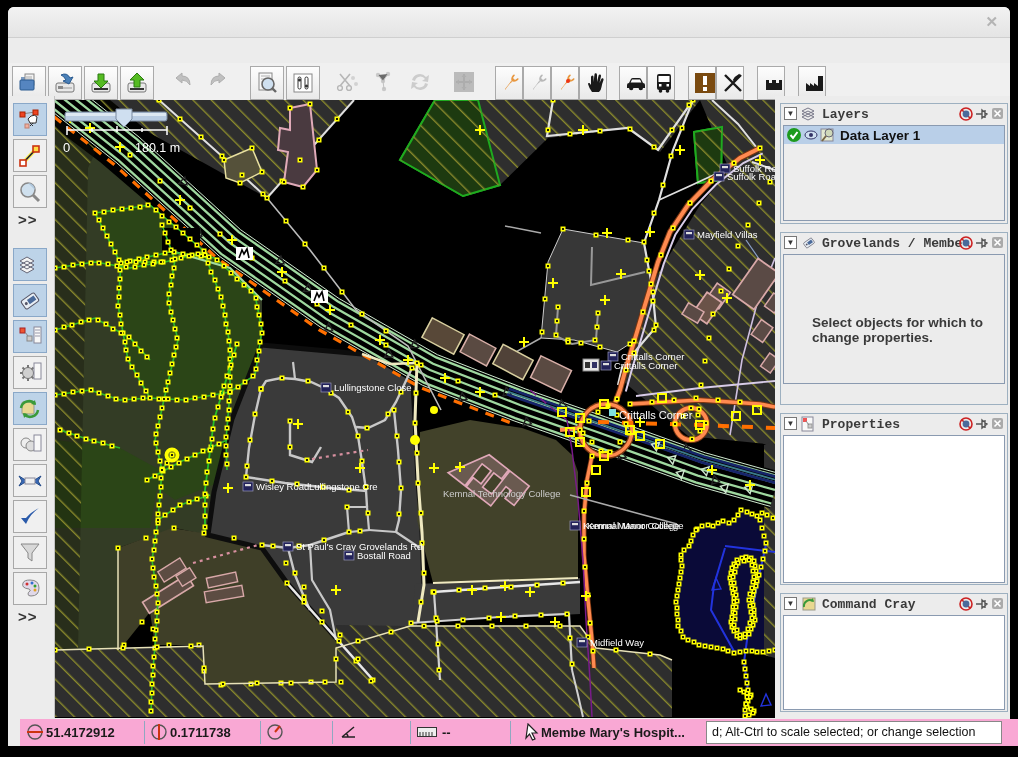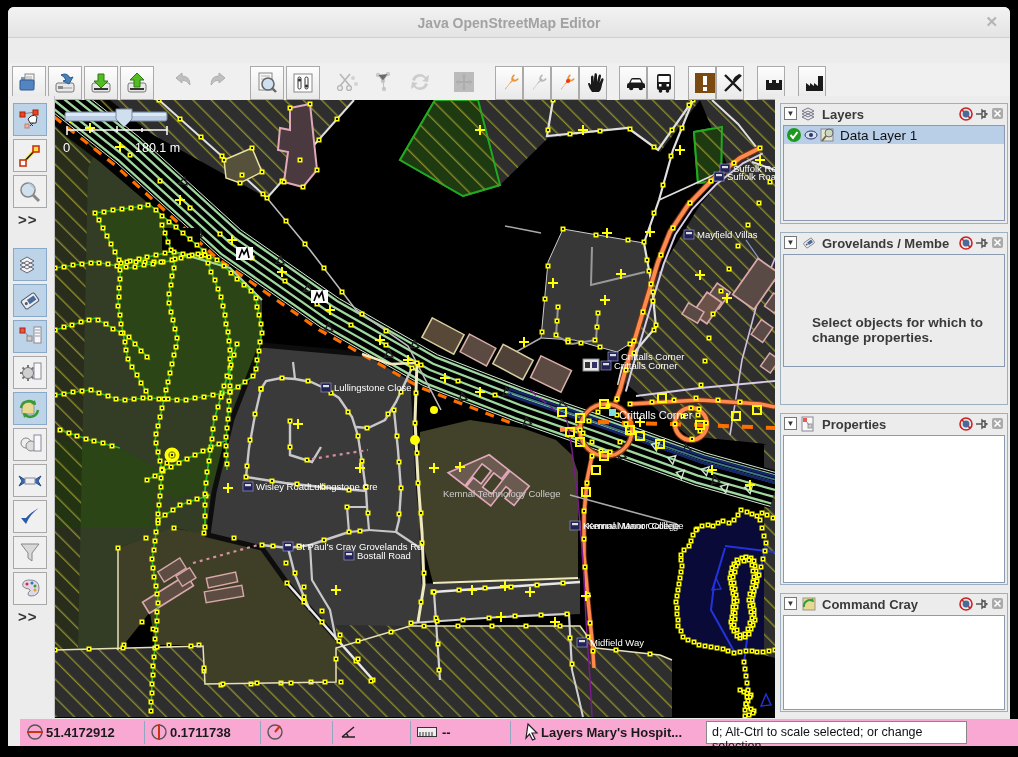--- a/index.html
+++ b/index.html
@@ -15,32 +15,31 @@
 .tbtn.dis { border:none; background:none; opacity:.55; }
 #left { position:absolute; left:0; top:89px; width:47px; height:622px; background:#ececec; border-right:1px solid #c4c4c4; }
 .lbtn { position:absolute; left:5px; width:34px; height:33px; border:1px solid #a8a8a8; background:#f0f0f0; }
 .lbtn.on { background:#bdd3e8; border-color:#8aa8c8; }
 .lbtn svg { position:absolute; left:3px; top:3px; }
 .chev { position:absolute; left:10px; font-size:15px; font-weight:bold; color:#333; letter-spacing:1px; }
 #right { position:absolute; left:767px; top:89px; width:235px; height:622px; background:#ececec; }
 .panel { position:absolute; left:5px; width:228px; border:1px solid #9db0c0; background:#ececec; }
 .phead { position:relative; height:20px; }
 .phead .cb { position:absolute; left:3px; top:3px; width:13px; height:13px; border:1px solid #777; background:#fff; font-size:8px; text-align:center; line-height:12px; color:#333; }
-.phead .ttl { position:absolute; left:41px; top:3px; font-weight:bold; font-size:13px; color:#3a3a3a; }
+.phead .ttl { position:absolute; left:41px; top:3px; font-weight:bold; font-size:13px; color:#3a3a3a;font-family:Liberation Mono, monospace; }
 .phead .btns { position:absolute; right:3px; top:3px; }
 .pbody { position:absolute; left:2px; right:2px; border:1px solid #8a9ab0; background:#fff; }
 #status { position:absolute; left:12px; top:712px; width:1002px; height:27px; background:#f9a8d4; font-size:13px; color:#1a1a1a; }
 .sep { position:absolute; top:2px; height:23px; width:1px; background:#8fa8c0; }
 #status b { font-weight:bold; }
 .sic { position:absolute; top:4px; }
-#cmdline { position:absolute; left:686px; top:2px; width:261px; height:23px; background:#fff; border:1px solid #888; font-size:12.5px; padding:3px 0 0 5px; color:#111; }
+#cmdline { position:absolute; left:686px; top:2px; width:296px; height:23px; background:#fff; border:1px solid #888; font-size:12.5px; padding:3px 0 0 5px; color:#111; }
 </style></head><body>
 <div id="win">
  <div id="title">
-      <span>Java OpenStreetMap Editor</span>
       <span class="x">✕</span>
     </div>
  <div id="tb">
       <div class="tbtn" style="left:4px;width:34px">
         <svg width="24" height="24" viewBox="0 0 24 24">
           <path d="M4 6 h7 l2 2 v2 h-9 z" fill="#7a9ac0"></path>
           <rect x="8" y="3" width="9" height="11" fill="#f2f2f2" stroke="#888"></rect>
           <path d="M9 6h6M9 8h6" stroke="#aaa"></path>
           <rect x="3" y="9" width="14" height="10" rx="1" fill="#5585c0" stroke="#2a5a90"></rect>
         </svg>
@@ -1247,21 +1246,21 @@
             </svg>
 <svg width="14" height="12" viewBox="0 0 14 12" style="position:absolute;left:20px;top:3px">
               <ellipse cx="7" cy="6" rx="6" ry="4" fill="#cfe0f0" stroke="#336"></ellipse>
               <circle cx="7" cy="6" r="2" fill="#336"></circle>
             </svg>
 <svg width="16" height="16" viewBox="0 0 16 16" style="position:absolute;left:36px;top:1px">
               <rect x="1" y="2" width="12" height="12" fill="#e2e8cf" stroke="#889"></rect>
               <circle cx="9" cy="6" r="4" fill="#cfd8b8" stroke="#667"></circle>
               <path d="M6 9 l-4 5" stroke="#764" stroke-width="2"></path>
             </svg>
-<span style="position:absolute;left:56px;top:2px;font-weight:normal;font-size:13.5px;color:#111">Data Layer 1</span>
+<span style="position:absolute;left:56px;top:2px;font-weight:bold;font-size:13.5px;color:#111">Data Layer 1</span>
 </div>
         </div>
       </div>
       <div class="panel" style="top:136px;height:173px">
         <div class="phead">
           <div class="cb">▼</div>
           <svg width="16" height="16" viewBox="0 0 26 26" style="position:absolute;left:20px;top:2px">
             <g transform="rotate(-35 13 13)">
               <rect x="5" y="8" width="16" height="10" rx="2" fill="#e8eef4" stroke="#556"></rect>
               <circle cx="8.5" cy="13" r="1.5" fill="#556"></circle>
@@ -1271,21 +1270,21 @@
           <div class="ttl">Grovelands / Membe</div>
           <div class="btns"><svg width="45" height="14" viewBox="0 0 45 14">
               <circle cx="7" cy="7" r="6" fill="none" stroke="#cc2222" stroke-width="1.6"></circle>
               <path d="M2.8 2.8 l8.4 8.4" stroke="#cc2222" stroke-width="1.6"></path>
               <circle cx="7" cy="7" r="3.4" fill="#4a6a9a"></circle>
               <path d="M17 7 h6 M23 3 v8 M26 3 v8 M23 3 l5 4 -5 4z" stroke="#555" stroke-width="1.4" fill="none"></path>
               <rect x="33" y="1" width="11" height="11" rx="2" fill="#aaa"></rect>
               <path d="M35.5 3.5 l6 6 m0 -6 l-6 6" stroke="#fff" stroke-width="1.6"></path>
             </svg></div>
         </div>
-<div class="pbody" style="top:21px;height:113px;background:#ececec">
+<div class="pbody" style="top:21px;height:130px;background:#ececec">
 <div style="position:absolute;left:28px;top:60px;font-weight:bold;font-size:13.5px;color:#3a3a3a">Select objects for which to<br>change properties.</div>
 </div>
       </div>
       <div class="panel" style="top:317px;height:172px">
         <div class="phead">
           <div class="cb">▼</div>
           <svg width="16" height="16" viewBox="0 0 16 16" style="position:absolute;left:20px;top:2px">
             <rect x="1" y="1" width="11" height="14" fill="#f8f8f8" stroke="#889"></rect>
             <rect x="2" y="2" width="4" height="4" fill="#e55"></rect>
             <rect x="7" y="8" width="4" height="4" fill="#ccc" stroke="#999"></rect>
@@ -1348,15 +1347,15 @@
 <div class="sep" style="left:390px"></div>
 <svg class="sic" style="left:397px;top:8px" width="20" height="10" viewBox="0 0 20 10">
         <rect x="0.5" y="0.5" width="19" height="9" fill="#eee" stroke="#333"></rect>
         <path d="M3 9 v-4 M6 9 v-4 M9 9 v-4 M12 9 v-4 M15 9 v-4" stroke="#333"></path>
       </svg>
 <b style="position:absolute;left:422px;top:6px">--</b>
 <div class="sep" style="left:490px"></div>
 <svg class="sic" style="left:504px" width="16" height="18" viewBox="0 0 16 18">
         <path d="M4 1 l9 9 h-5 l3 6 -2.5 1 -3 -6 -3.5 4z" fill="#fff" stroke="#222" stroke-width="1.2"></path>
       </svg>
-<b style="position:absolute;left:521px;top:6px">Layers Mary's Hospit...</b>
+<b style="position:absolute;left:521px;top:6px">Membe Mary's Hospit...</b>
 <div id="cmdline">d; Alt-Ctrl to scale selected; or change selection</div>
 </div>
 </div>
 </body></html>

